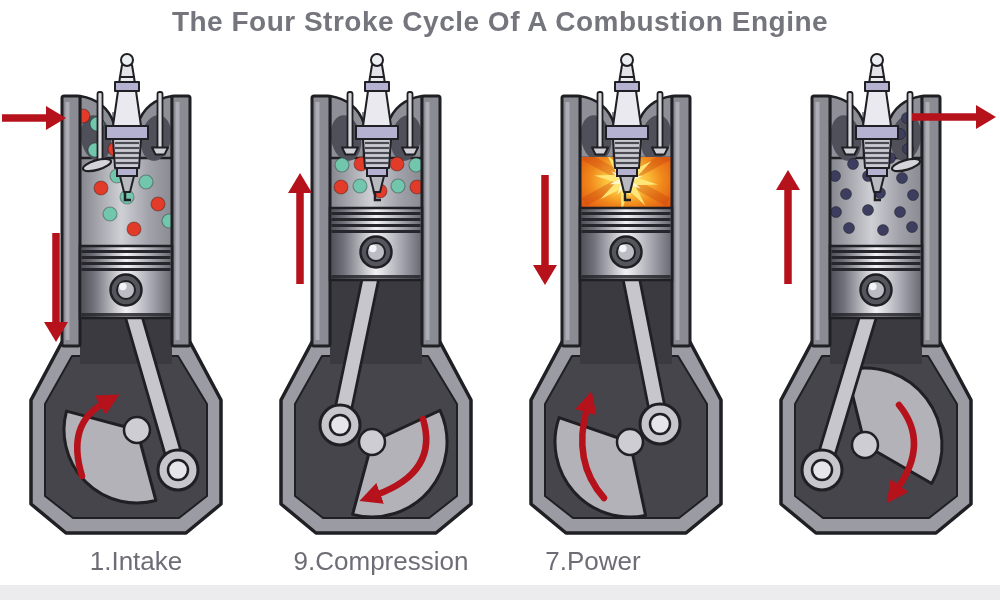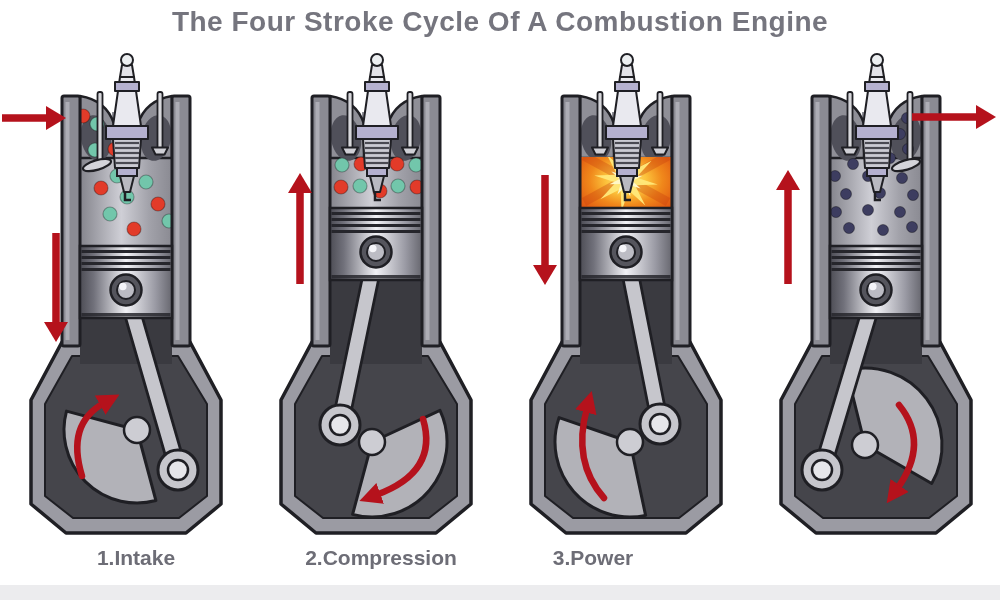--- a/index.html
+++ b/index.html
@@ -3,21 +3,21 @@
 <meta charset="utf-8">
 <style>
   html,body{margin:0;padding:0;background:#ffffff;}
   .canvas{position:relative;width:1000px;height:600px;background:#ffffff;overflow:hidden;
           font-family:"Liberation Sans",sans-serif;}
   .title{position:absolute;top:6px;left:0;width:100%;text-align:center;margin:0;
          font-size:28px;font-weight:bold;color:#75757e;letter-spacing:.5px;}
   .engine{position:absolute;top:52px;width:250px;height:490px;}
   .eng-0{left:0px}.eng-1{left:250px}.eng-2{left:500px}.eng-3{left:750px}
   .stage-label{position:absolute;top:546px;transform:translateX(-50%);
-               font-size:21px;font-weight:bold;color:#6d6d76;white-space:nowrap;}
+               font-size:26px;font-weight:normal;color:#6d6d76;white-space:nowrap;}
   .lbl-0{left:136px}.lbl-1{left:381px}.lbl-2{left:593px}.lbl-3{left:841px}
   .bottom-strip{position:absolute;left:0;bottom:0;width:100%;height:15px;background:#ececee;}
 </style>
 </head>
 <body>
 
 <div class="canvas">
   <h1 class="title">The Four Stroke Cycle Of A Combustion Engine</h1>
 
   <svg class="engine eng-0" viewBox="0 0 250 490">
@@ -354,17 +354,17 @@
       <polygon points="120,124 134,124 130,140 124,140" fill="#b9b9c1" stroke="#1f1f24" stroke-width="2" stroke-linejoin="round"></polygon>
       <path d="M125,140 L125,148 L131,148" fill="none" stroke="#1f1f24" stroke-width="2.5"></path>
       <rect x="34.25" y="138" width="7.5" height="94" fill="#b5121c"></rect>
       <polygon points="26,138 50,138 38,118" fill="#b5121c"></polygon>
       <rect x="162" y="61.25" width="64" height="7.5" fill="#b5121c"></rect>
       <polygon points="226,53 226,77 246,65" fill="#b5121c"></polygon>
       <path d="M149,353 Q180,391 147,437" fill="none" stroke="#b5121c" stroke-width="6.5" stroke-linecap="round" marker-end="url(#ah-exhaust)"></path>
     </svg>
 
   <div class="stage-label lbl-0">1.Intake</div>
-  <div class="stage-label lbl-1">2.Compression</div>
-  <div class="stage-label lbl-2">3.Power</div>
+  <div class="stage-label lbl-1">9.Compression</div>
+  <div class="stage-label lbl-2">7.Power</div>
 
   <div class="bottom-strip"></div>
 </div>
 
 </body></html>

